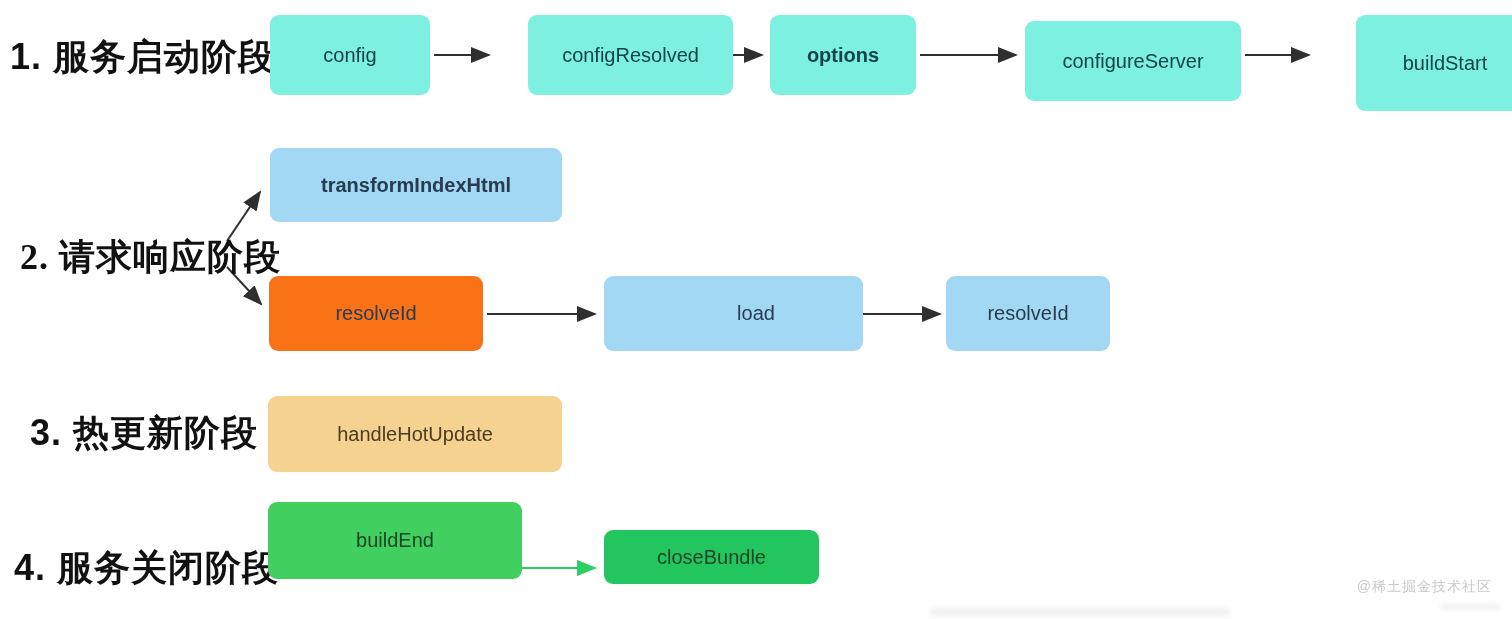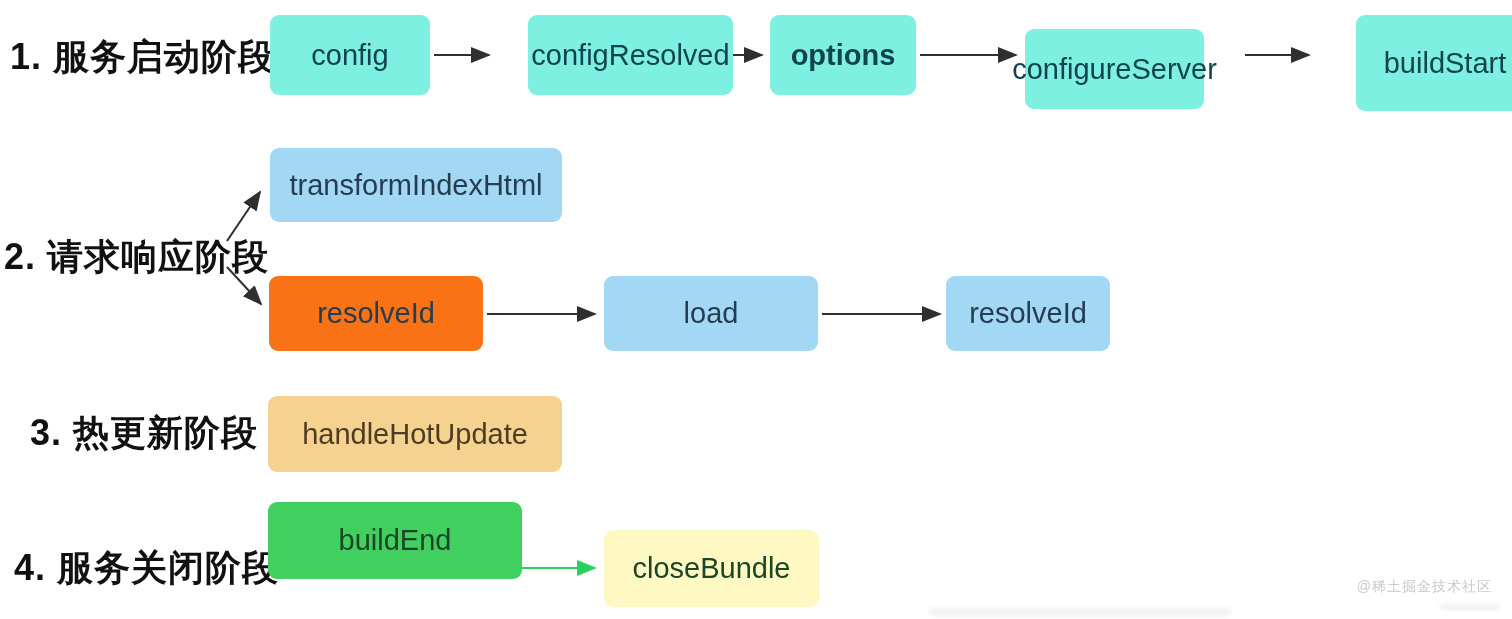--- a/index.html
+++ b/index.html
@@ -19,21 +19,21 @@
   .phase-label{
     position:absolute;z-index:2;
     font-size:36px;font-weight:700;color:#111111;
     line-height:36px;white-space:nowrap;
     letter-spacing:1px;
   }
   .node{
     position:absolute;z-index:2;
     display:flex;align-items:center;justify-content:center;
     border-radius:9px;
-    font-size:29px;
+    font-size:20px;
     white-space:nowrap;
   }
   .phase1-node{color:#12434e;}
   .phase2-node{color:#263c50;}
   .phase3-node{color:#4d3b22;}
   .phase4-node{color:#1b4526;}
   .watermark{
     position:absolute;z-index:2;
     right:20px;top:578px;
     font-size:14px;color:#c9c9c9;
@@ -68,35 +68,35 @@
     <line class="arrow" x1="920" y1="55" x2="1016" y2="55" marker-end="url(#ah-dark)"></line>
     <line class="arrow" x1="1245" y1="55" x2="1309" y2="55" marker-end="url(#ah-dark)"></line>
     <line class="arrow" x1="227" y1="241" x2="260" y2="192" marker-end="url(#ah-dark)"></line>
     <line class="arrow" x1="227" y1="267" x2="261" y2="304" marker-end="url(#ah-dark)"></line>
     <line class="arrow" x1="487" y1="314" x2="595" y2="314" marker-end="url(#ah-dark)"></line>
     <line class="arrow" x1="822" y1="314" x2="940" y2="314" marker-end="url(#ah-dark)"></line>
     <line class="arrow-green" x1="487" y1="568" x2="595" y2="568" marker-end="url(#ah-green)"></line>
   </svg>
 
   <div class="phase-label" style="left:10px;top:39px;">1. 服务启动阶段</div>
-  <div class="phase-label" style="left:4px;top:239px;">2. 请求响应阶段</div>
+  <div class="phase-label" style="left:20px;top:239px;font-family:Liberation Serif, serif;">2. 请求响应阶段</div>
   <div class="phase-label" style="left:30px;top:415px;">3. 热更新阶段</div>
   <div class="phase-label" style="left:14px;top:550px;">4. 服务关闭阶段</div>
 
   <div class="node phase1-node" style="left: 270px; top: 15px; width: 160px; height: 80px; background-color: rgb(125, 240, 226);">config</div>
   <div class="node phase1-node" style="left: 528px; top: 15px; width: 205px; height: 80px; background-color: rgb(125, 240, 226);">configResolved</div>
   <div class="node phase1-node" style="left: 770px; top: 15px; width: 146px; height: 80px; background-color: rgb(125, 240, 226); font-weight: bold;">options</div>
-  <div class="node phase1-node" style="left: 1025px; top: 29px; width: 179px; height: 80px; background-color: rgb(125, 240, 226);">configureServer</div>
+  <div class="node phase1-node" style="left: 1025px; top: 21px; width: 216px; height: 80px; background-color: rgb(125, 240, 226);">configureServer</div>
   <div class="node phase1-node" style="left: 1356px; top: 15px; width: 178px; height: 96px; background-color: rgb(125, 240, 226);">buildStart</div>
 
-  <div class="node phase2-node" style="left: 270px; top: 148px; width: 292px; height: 74px; background-color: rgb(162, 216, 244);">transformIndexHtml</div>
+  <div class="node phase2-node" style="left: 270px; top: 148px; width: 292px; height: 74px; background-color: rgb(162, 216, 244); font-weight: bold;">transformIndexHtml</div>
   <div class="node phase2-node" style="left: 269px; top: 276px; width: 214px; height: 75px; background-color: #f97316;">resolveId</div>
-  <div class="node phase2-node" style="left: 604px; top: 276px; width: 214px; height: 75px; background-color: rgb(162, 216, 244);">load</div>
+  <div class="node phase2-node" style="left: 604px; top: 276px; width: 214px; height: 75px; background-color: rgb(162, 216, 244); padding-left: 45px;">load</div>
   <div class="node phase2-node" style="left: 946px; top: 276px; width: 164px; height: 75px; background-color: rgb(162, 216, 244);">resolveId</div>
 
   <div class="node phase3-node" style="left: 268px; top: 396px; width: 294px; height: 76px; background-color: rgb(246, 210, 145);">handleHotUpdate</div>
 
   <div class="node phase4-node" style="left: 268px; top: 502px; width: 254px; height: 77px; background-color: rgb(65, 207, 95);">buildEnd</div>
-  <div class="node phase4-node" style="left: 604px; top: 530px; width: 215px; height: 77px; background-color: #fef9c3;">closeBundle</div>
+  <div class="node phase4-node" style="left: 604px; top: 530px; width: 215px; height: 54px; background-color: #22c55e;">closeBundle</div>
 
   <div class="watermark">@稀土掘金技术社区</div>
 
 </div>
 
 </body></html>

